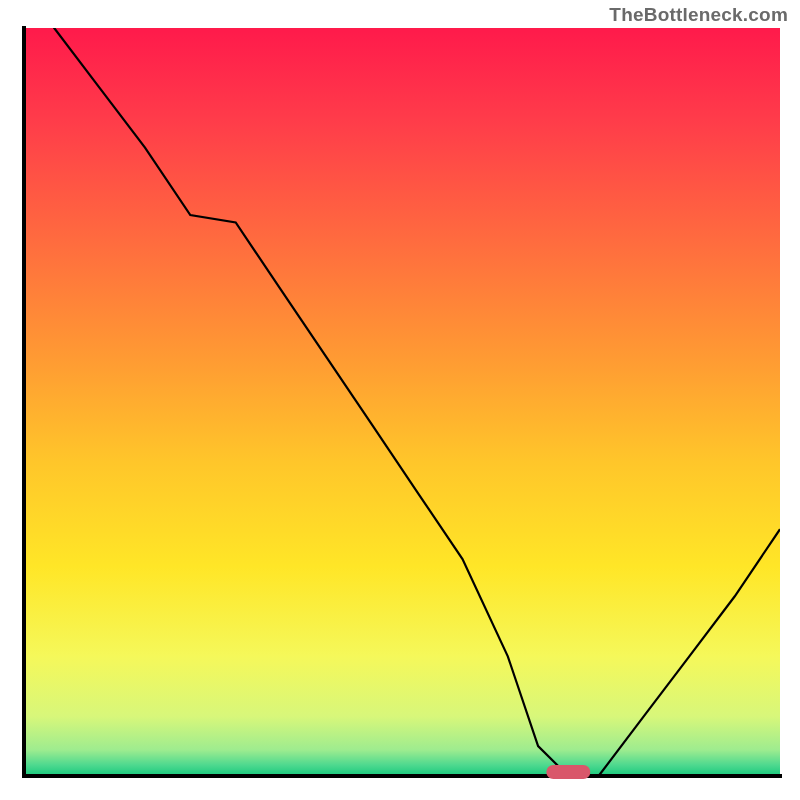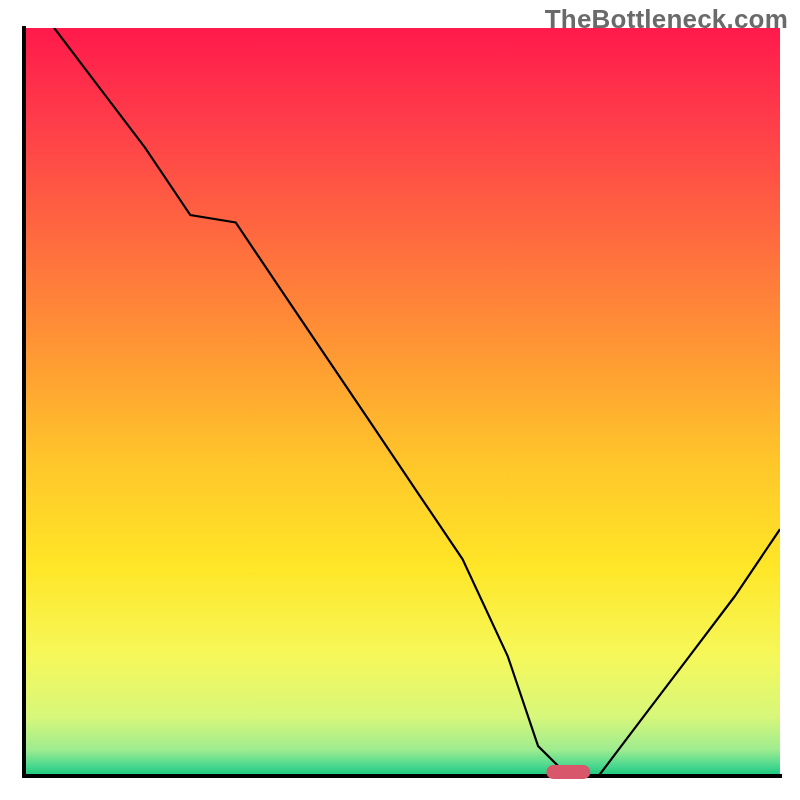--- a/index.html
+++ b/index.html
@@ -13,21 +13,21 @@
   }
   .chart-container {
     position: relative;
     width: 800px;
     height: 800px;
   }
   .watermark {
     position: absolute;
     top: 4px;
     right: 12px;
-    font-size: 26px;
+    font-size: 19px;
     font-weight: 600;
     color: #6a6a6a;
     letter-spacing: 0.2px;
     z-index: 5;
   }
   svg.plot {
     position: absolute;
     left: 0;
     top: 0;
     width: 800px;

